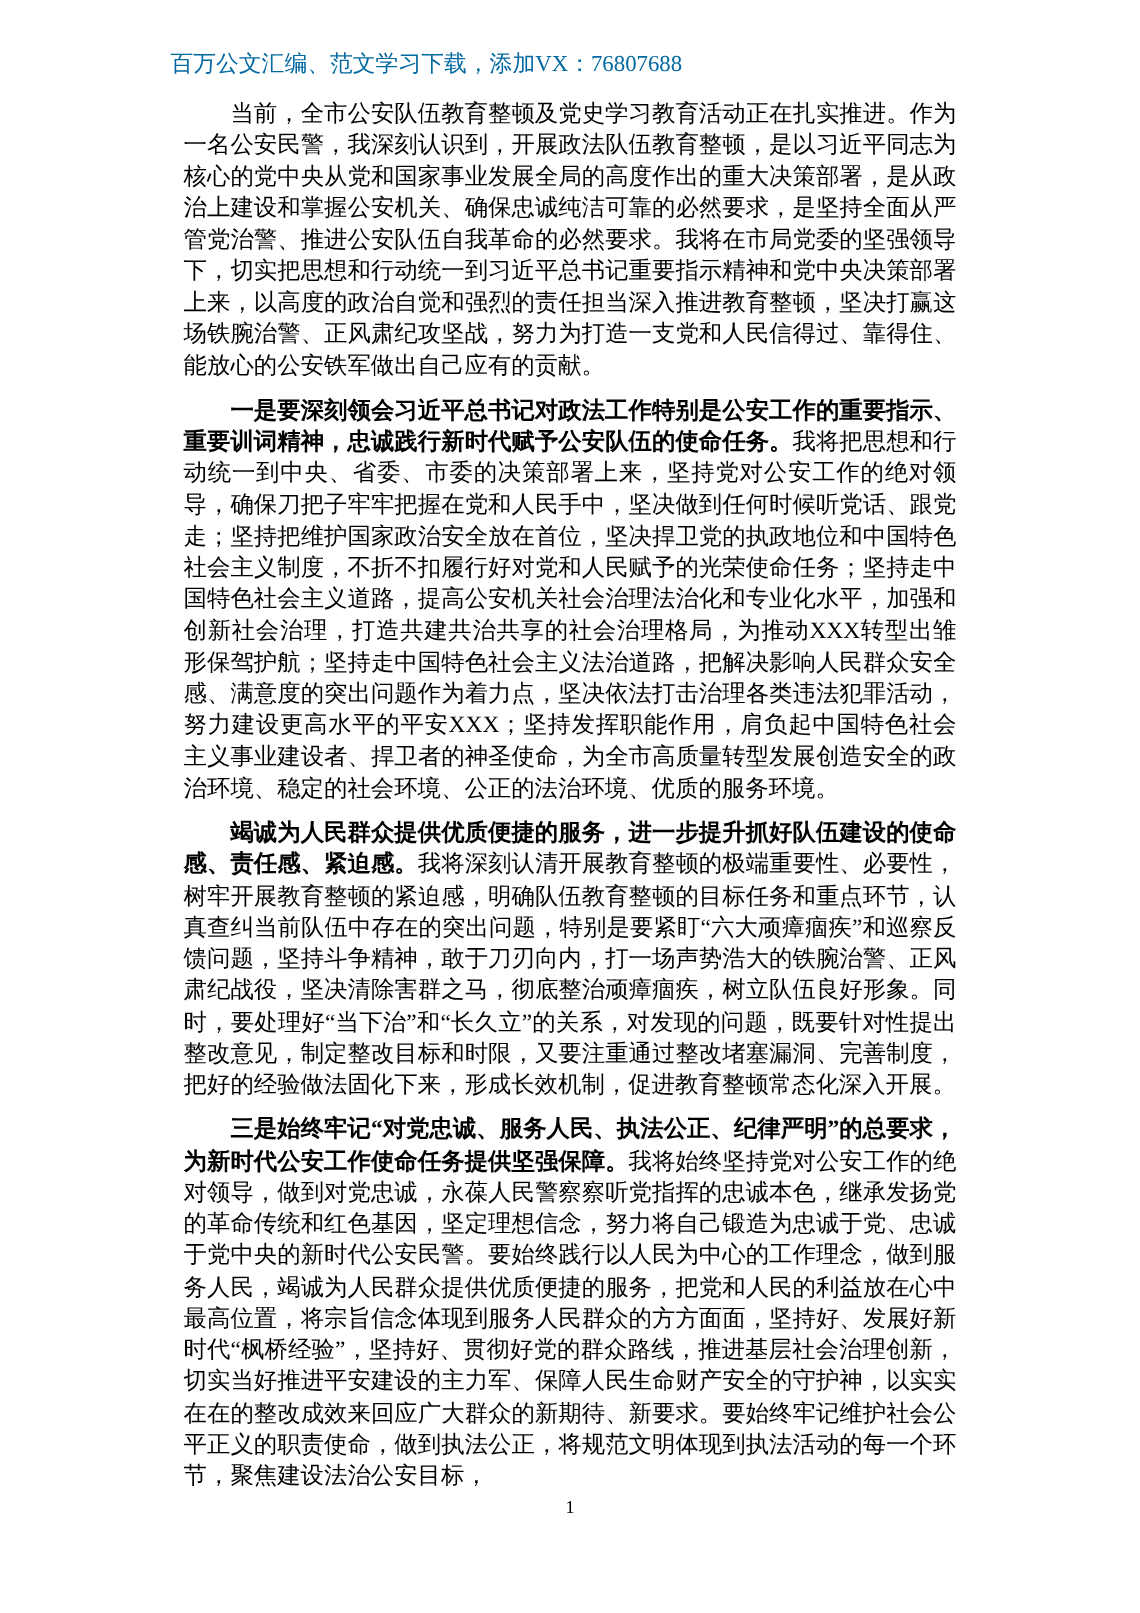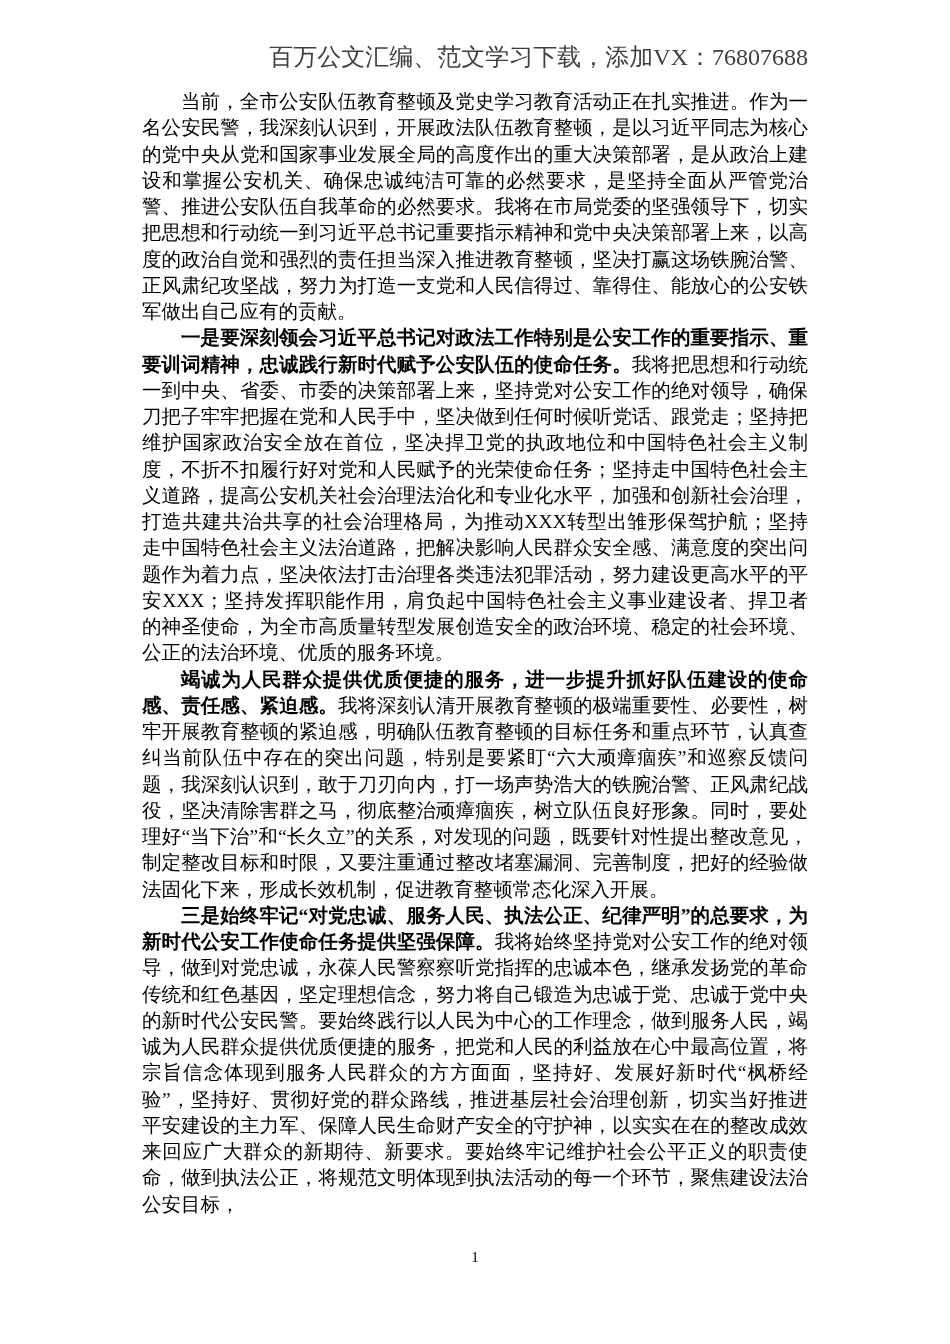--- a/index.html
+++ b/index.html
@@ -13,29 +13,29 @@
     height: 1344px;
     margin: 0 auto;
     box-sizing: border-box;
     background: #ffffff;
     padding: 42px 142px 0 142px;
     font-family: "Liberation Serif", "DejaVu Serif", serif;
     color: #000000;
     overflow: hidden;
   }
   .notice {
-    text-align: right;
-    color: #404040;
-    font-size: 24px;
+    text-align: left;
+    color: #0369a1;
+    font-size: 19px;
     line-height: 1.3;
     margin: 0 0 16px 0;
     white-space: nowrap;
   }
   .body-text p {
-    margin: 0;
+    margin: 11px;
     padding: 0;
     text-indent: 2em;
     text-align: justify;
     font-size: 19.5px;
     line-height: 26.25px;
     letter-spacing: 0;
     word-break: break-all;
   }
   .body-text p b.lead {
     font-weight: bold;
@@ -56,21 +56,21 @@
 <div class="page">
 
   <div class="notice">百万公文汇编、范文学习下载，添加VX：76807688</div>
 
   <div class="body-text">
 
     <p><span>当前，全市公安队伍教育整顿及党史学习教育活动正在扎实推进。作为一名公安民警，我深刻认识到，开展政法队伍教育整顿，是以习近平同志为核心的党中央从党和国家事业发展全局的高度作出的重大决策部署，是从政治上建设和掌握公安机关、确保忠诚纯洁可靠的必然要求，是坚持全面从严管党治警、推进公安队伍自我革命的必然要求。我将在市局党委的坚强领导下，切实把思想和行动统一到习近平总书记重要指示精神和党中央决策部署上来，以高度的政治自觉和强烈的责任担当深入推进教育整顿，坚决打赢这场铁腕治警、正风肃纪攻坚战，努力为打造一支党和人民信得过、靠得住、能放心的公安铁军做出自己应有的贡献。</span></p>
 
     <p><b class="lead">一是要深刻领会习近平总书记对政法工作特别是公安工作的重要指示、重要训词精神，忠诚践行新时代赋予公安队伍的使命任务。</b><span>我将把思想和行动统一到中央、省委、市委的决策部署上来，坚持党对公安工作的绝对领导，确保刀把子牢牢把握在党和人民手中，坚决做到任何时候听党话、跟党走；坚持把维护国家政治安全放在首位，坚决捍卫党的执政地位和中国特色社会主义制度，不折不扣履行好对党和人民赋予的光荣使命任务；坚持走中国特色社会主义道路，提高公安机关社会治理法治化和专业化水平，加强和创新社会治理，打造共建共治共享的社会治理格局，为推动XXX转型出雏形保驾护航；坚持走中国特色社会主义法治道路，把解决影响人民群众安全感、满意度的突出问题作为着力点，坚决依法打击治理各类违法犯罪活动，努力建设更高水平的平安XXX；坚持发挥职能作用，肩负起中国特色社会主义事业建设者、捍卫者的神圣使命，为全市高质量转型发展创造安全的政治环境、稳定的社会环境、公正的法治环境、优质的服务环境。</span></p>
 
-    <p><b class="lead">竭诚为人民群众提供优质便捷的服务，进一步提升抓好队伍建设的使命感、责任感、紧迫感。</b><span>我将深刻认清开展教育整顿的极端重要性、必要性，树牢开展教育整顿的紧迫感，明确队伍教育整顿的目标任务和重点环节，认真查纠当前队伍中存在的突出问题，特别是要紧盯“六大顽瘴痼疾”和巡察反馈问题，我深刻认识到，敢于刀刃向内，打一场声势浩大的铁腕治警、正风肃纪战役，坚决清除害群之马，彻底整治顽瘴痼疾，树立队伍良好形象。同时，要处理好“当下治”和“长久立”的关系，对发现的问题，既要针对性提出整改意见，制定整改目标和时限，又要注重通过整改堵塞漏洞、完善制度，把好的经验做法固化下来，形成长效机制，促进教育整顿常态化深入开展。</span></p>
+    <p><b class="lead">竭诚为人民群众提供优质便捷的服务，进一步提升抓好队伍建设的使命感、责任感、紧迫感。</b><span>我将深刻认清开展教育整顿的极端重要性、必要性，树牢开展教育整顿的紧迫感，明确队伍教育整顿的目标任务和重点环节，认真查纠当前队伍中存在的突出问题，特别是要紧盯“六大顽瘴痼疾”和巡察反馈问题，坚持斗争精神，敢于刀刃向内，打一场声势浩大的铁腕治警、正风肃纪战役，坚决清除害群之马，彻底整治顽瘴痼疾，树立队伍良好形象。同时，要处理好“当下治”和“长久立”的关系，对发现的问题，既要针对性提出整改意见，制定整改目标和时限，又要注重通过整改堵塞漏洞、完善制度，把好的经验做法固化下来，形成长效机制，促进教育整顿常态化深入开展。</span></p>
 
     <p><b class="lead">三是始终牢记“对党忠诚、服务人民、执法公正、纪律严明”的总要求，为新时代公安工作使命任务提供坚强保障。</b><span>我将始终坚持党对公安工作的绝对领导，做到对党忠诚，永葆人民警察察听党指挥的忠诚本色，继承发扬党的革命传统和红色基因，坚定理想信念，努力将自己锻造为忠诚于党、忠诚于党中央的新时代公安民警。要始终践行以人民为中心的工作理念，做到服务人民，竭诚为人民群众提供优质便捷的服务，把党和人民的利益放在心中最高位置，将宗旨信念体现到服务人民群众的方方面面，坚持好、发展好新时代“枫桥经验”，坚持好、贯彻好党的群众路线，推进基层社会治理创新，切实当好推进平安建设的主力军、保障人民生命财产安全的守护神，以实实在在的整改成效来回应广大群众的新期待、新要求。要始终牢记维护社会公平正义的职责使命，做到执法公正，将规范文明体现到执法活动的每一个环节，聚焦建设法治公安目标，</span></p>
 
   </div>
 
   <div class="page-number">1</div>
 
 </div>
 
 </body></html>

